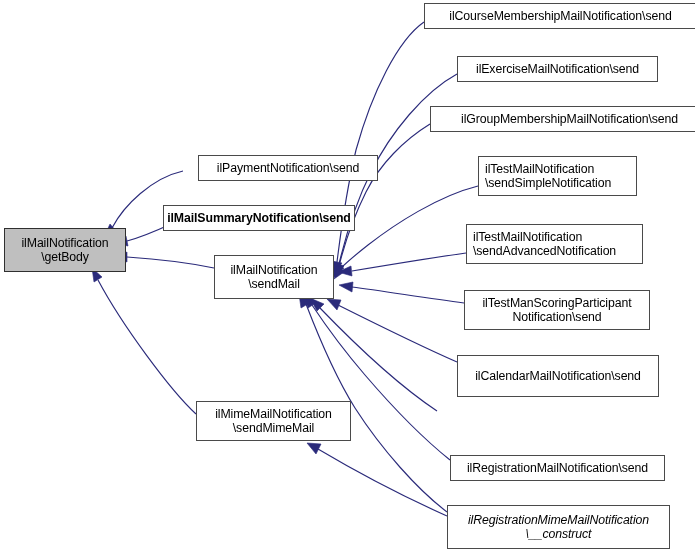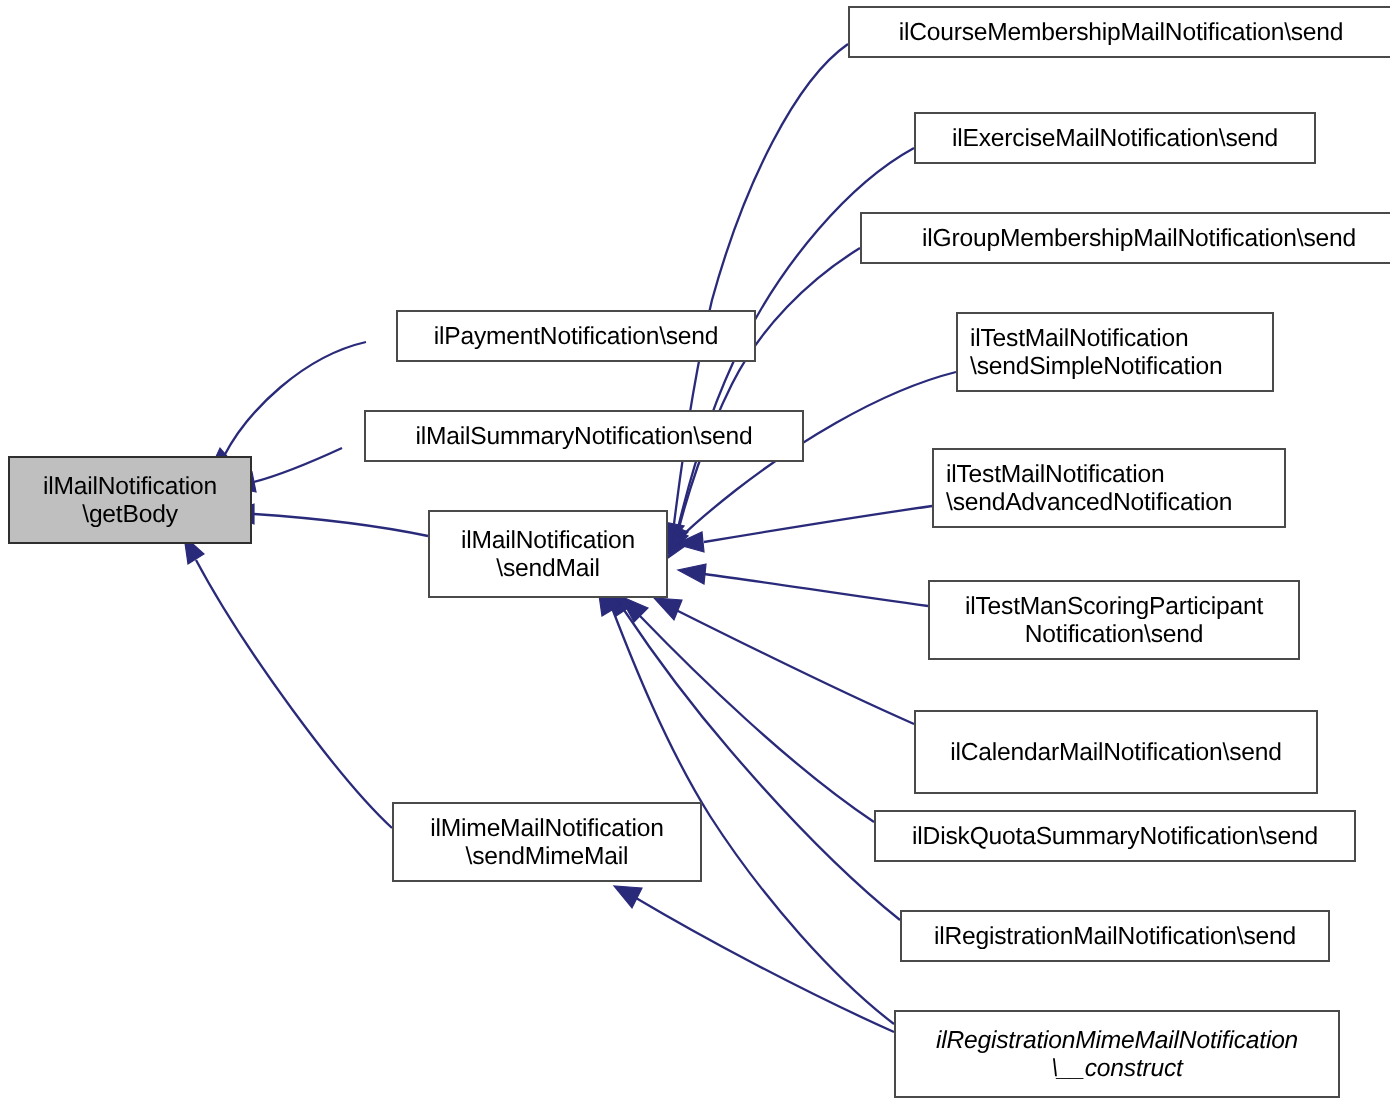--- a/index.html
+++ b/index.html
@@ -145,21 +145,21 @@
 
   <div class="node-box center" style="left:214px; top:255px; width:120px; height:44px;">
     <span class="node-line">ilMailNotification</span>
     <span class="node-line">\sendMail</span>
   </div>
 
   <div class="node-box center" style="left:198px; top:155px; width:180px; height:26px;">
     <span class="node-line">ilPaymentNotification\send</span>
   </div>
 
-  <div class="node-box center" style="left:182px; top:205px; width:220px; height:26px;">
+  <div class="node-box center" style="left:163px; top:205px; width:192px; height:26px;font-weight:bold;">
     <span class="node-line">ilMailSummaryNotification\send</span>
   </div>
 
   <div class="node-box center" style="left:196px; top:401px; width:155px; height:40px;">
     <span class="node-line">ilMimeMailNotification</span>
     <span class="node-line">\sendMimeMail</span>
   </div>
 
   <div class="node-box center" style="left:424px; top:3px; width:273px; height:26px;">
     <span class="node-line">ilCourseMembershipMailNotification\send</span>
@@ -185,23 +185,20 @@
 
   <div class="node-box center" style="left:464px; top:290px; width:186px; height:40px;">
     <span class="node-line">ilTestManScoringParticipant</span>
     <span class="node-line">Notification\send</span>
   </div>
 
   <div class="node-box center" style="left:457px; top:355px; width:202px; height:42px;">
     <span class="node-line">ilCalendarMailNotification\send</span>
   </div>
 
-  <div class="node-box center" style="left:437px; top:405px; width:241px; height:26px;">
-    <span class="node-line">ilDiskQuotaSummaryNotification\send</span>
-  </div>
 
   <div class="node-box center" style="left:450px; top:455px; width:215px; height:26px;align-items:center;">
     <span class="node-line">ilRegistrationMailNotification\send</span>
   </div>
 
   <div class="node-box center" style="left:447px; top:505px; width:223px; height:44px;font-style:italic;">
     <span class="node-line">ilRegistrationMimeMailNotification</span>
     <span class="node-line">\__construct</span>
   </div>
 </div>

